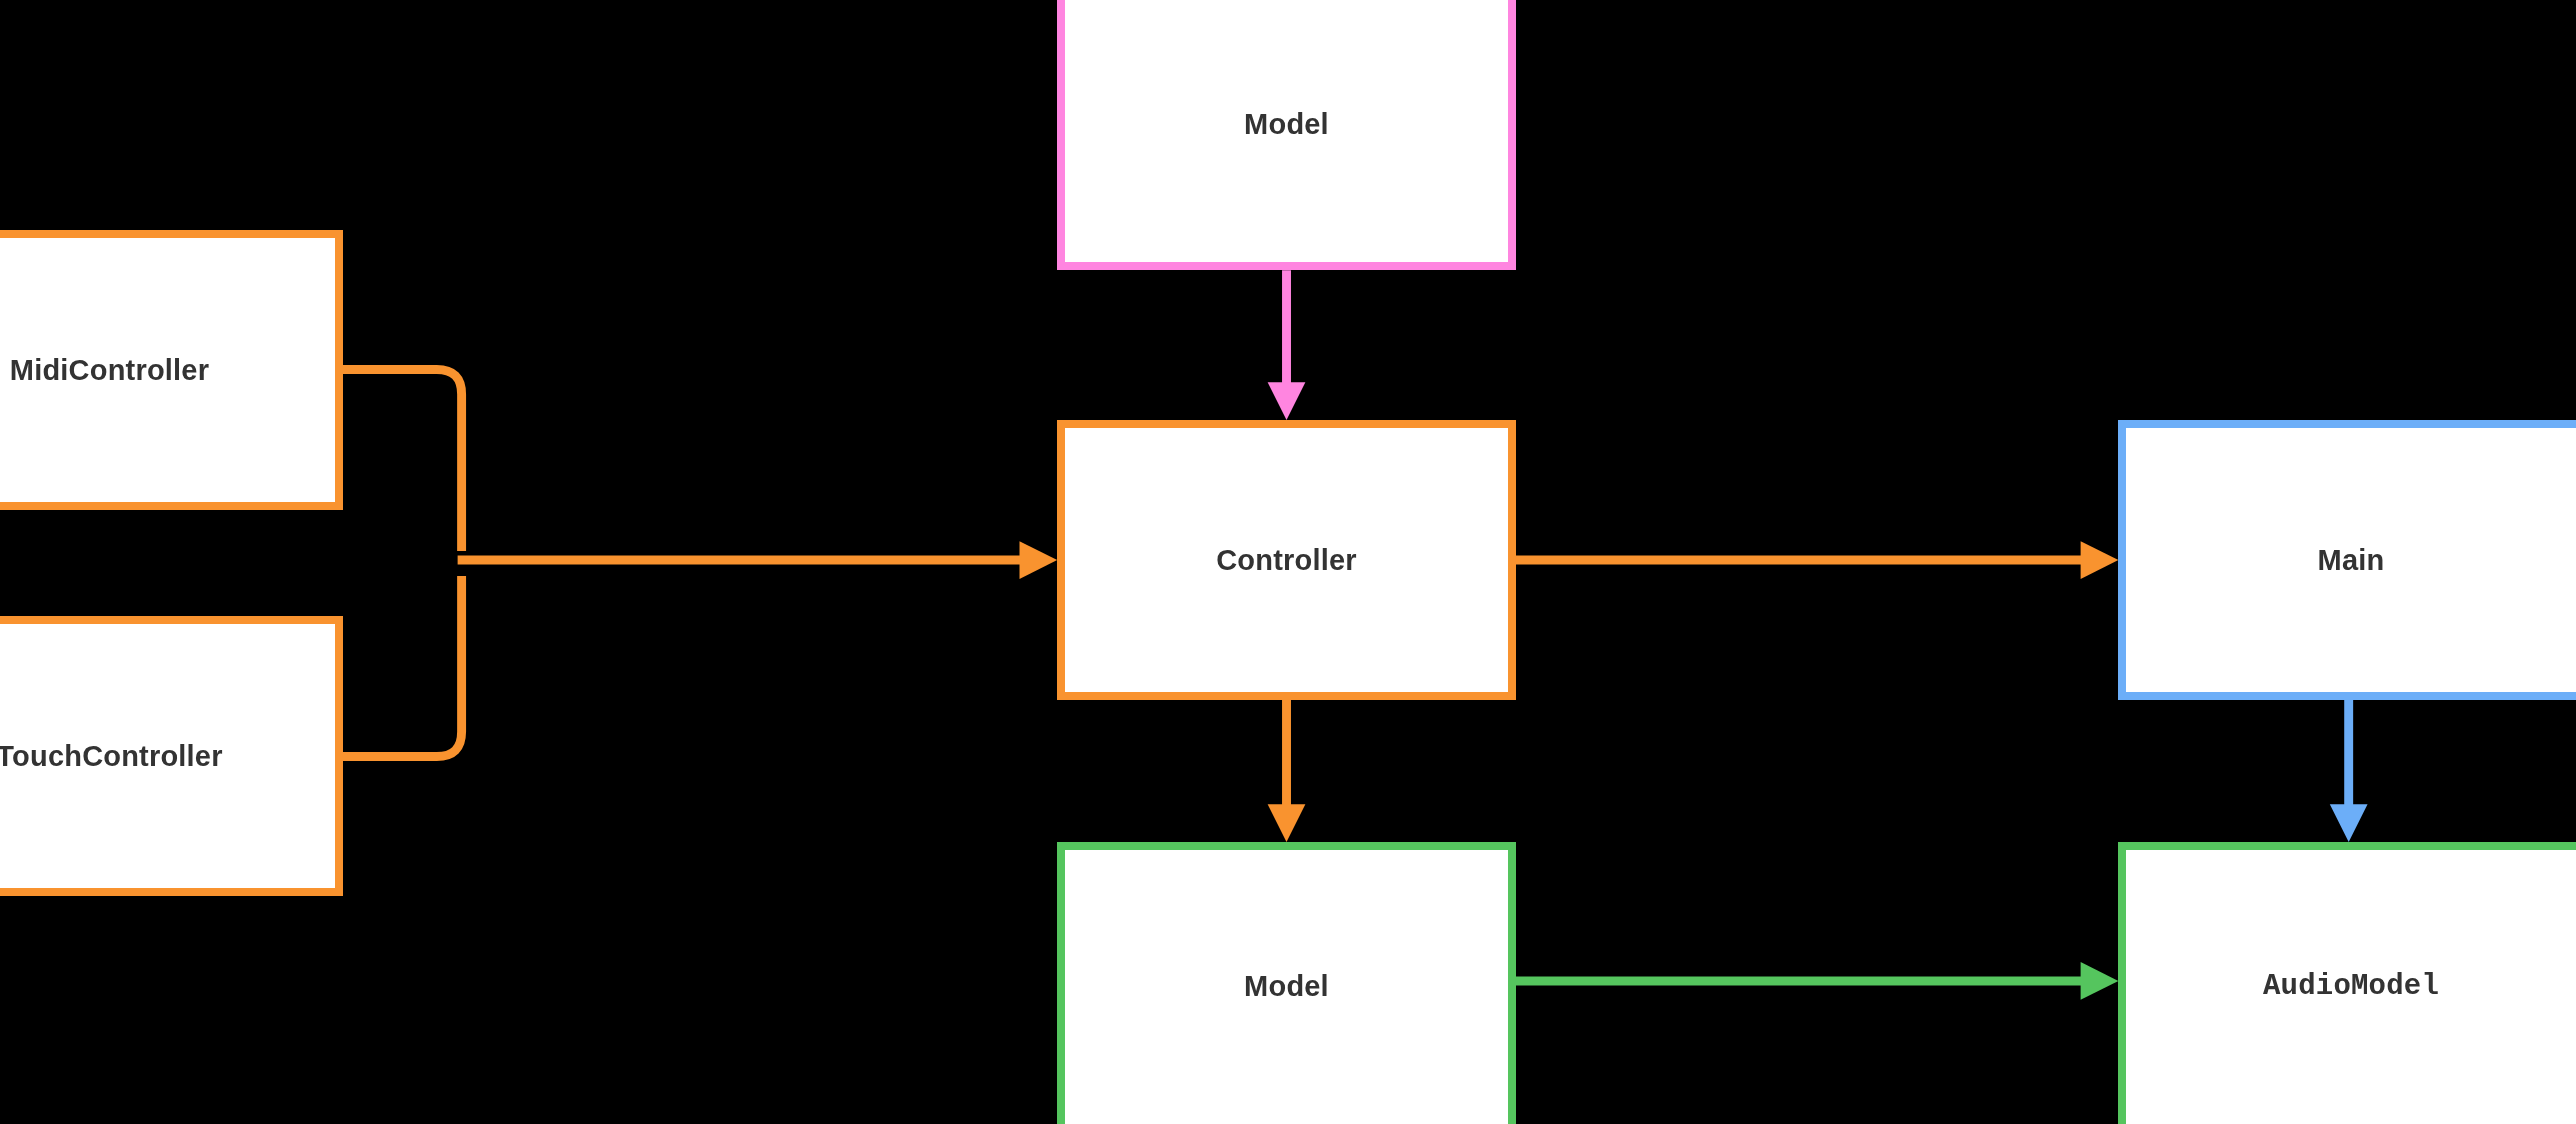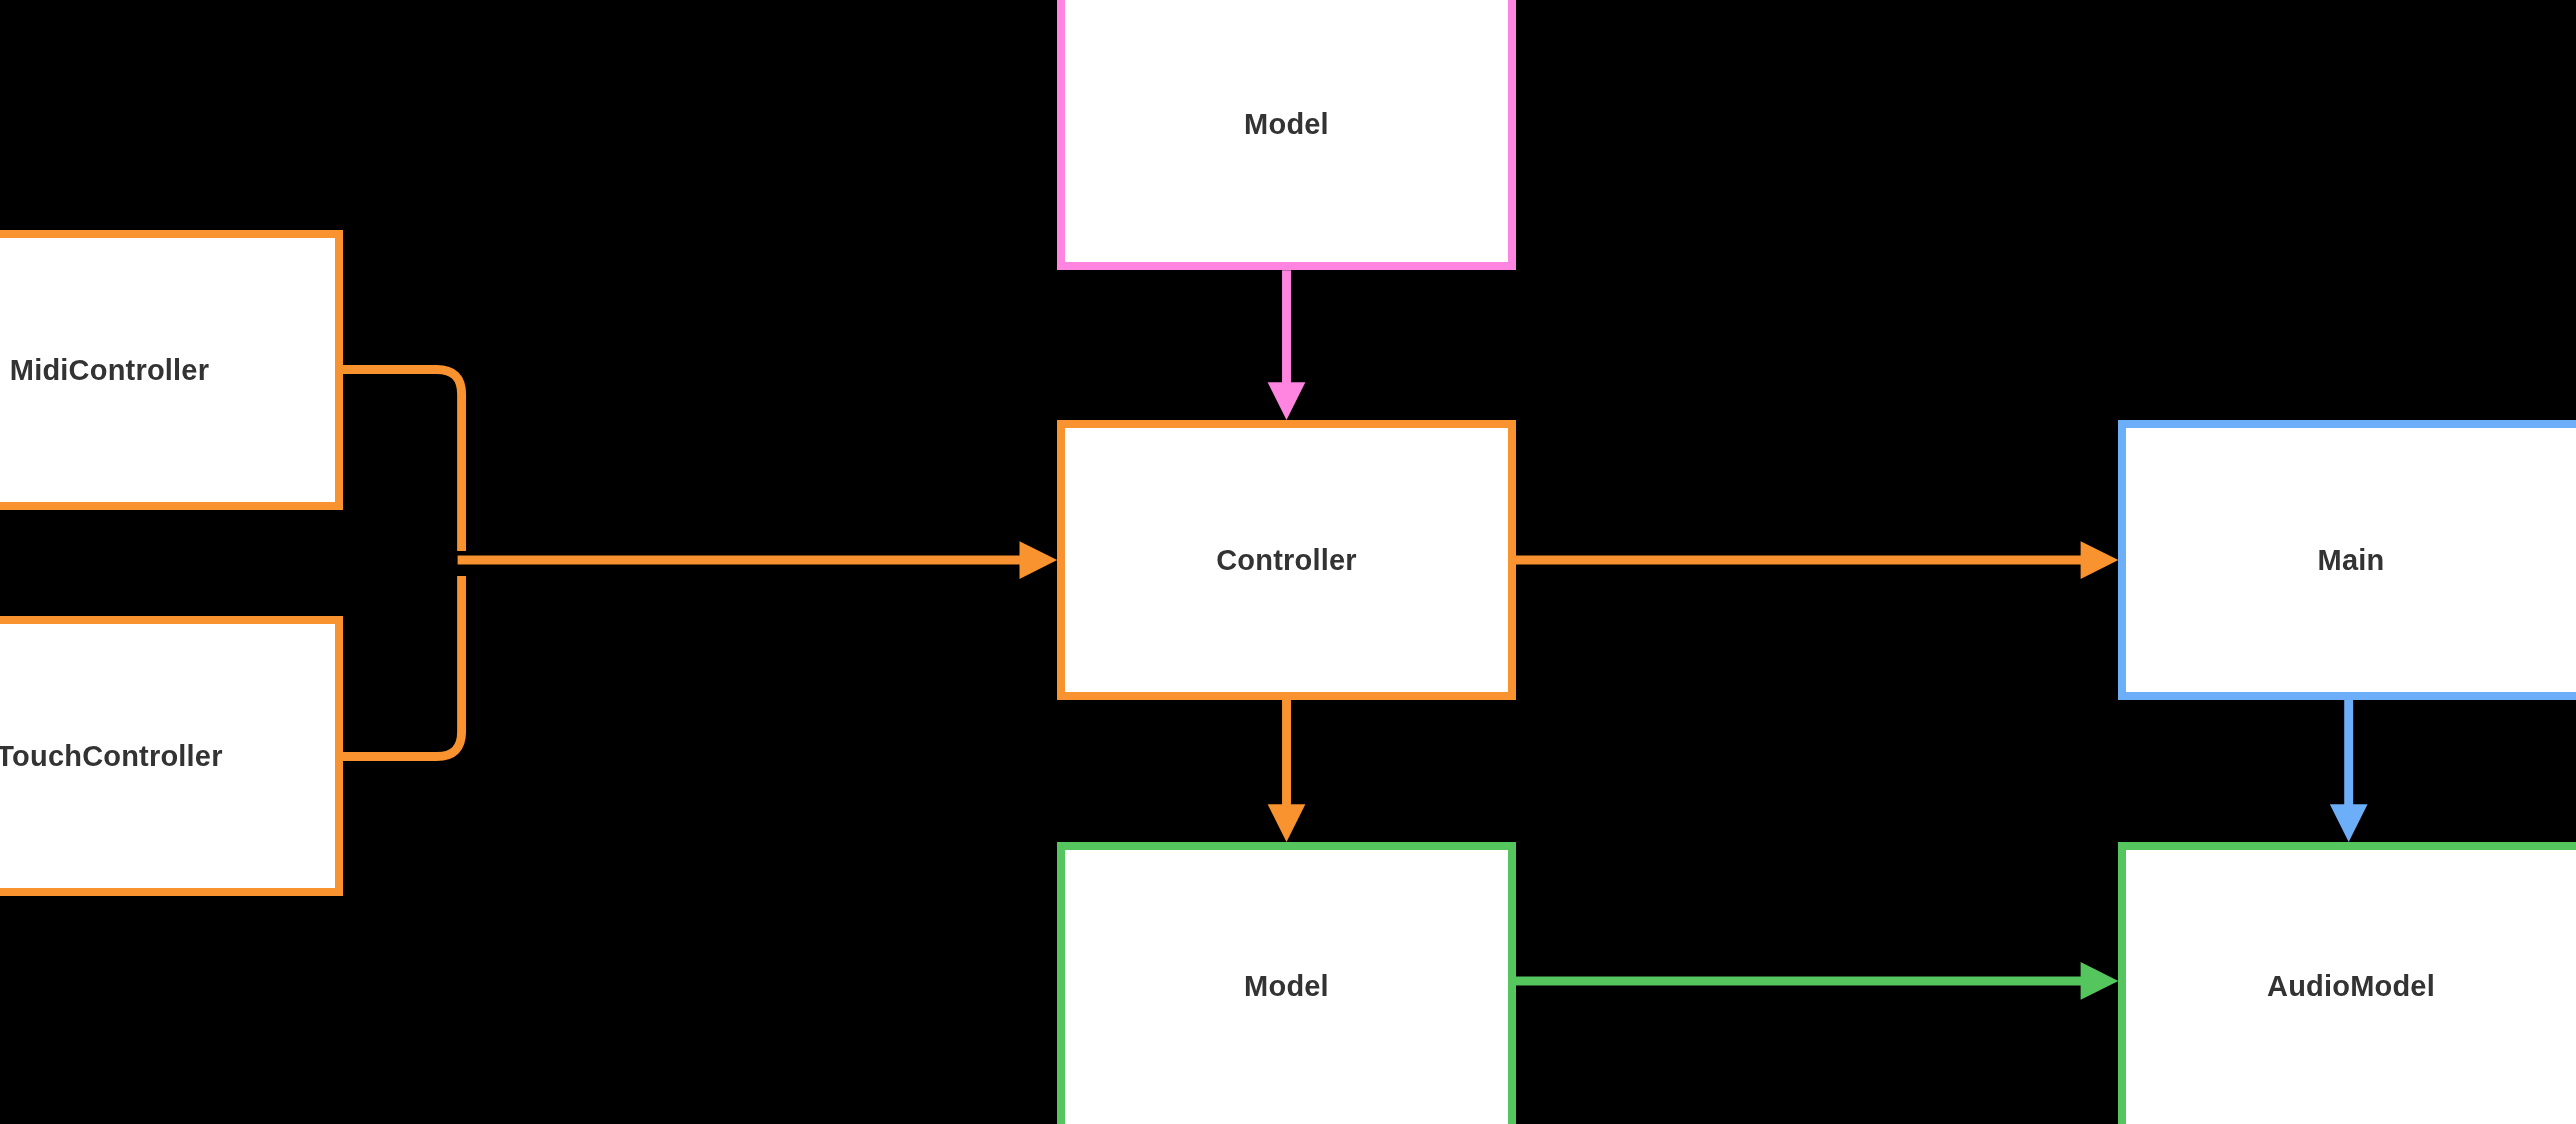--- a/index.html
+++ b/index.html
@@ -115,17 +115,17 @@
 
   <div class="node clip-bottom" style="left:1057px; top:842px; width:459px; height:298px; border-color:#55C55E;">
     <span class="node-label" style="position:relative; top:-9px;">Model</span>
   </div>
 
   <div class="node clip-right" style="left:2118px; top:420px; width:476px; height:280px; border-color:#6CAEF8;">
     <span class="node-label" style="position:relative; left:-9px;">Main</span>
   </div>
 
   <div class="node clip-right clip-bottom" style="left:2118px; top:842px; width:476px; height:298px; border-color:#55C55E;">
-    <span class="node-label" style="position:relative; left:-9px; top:-9px;">AudioModel</span>
+    <span class="node-label" style="position:relative; left:-9px; top:-9px;font-family:Liberation Mono, monospace;">AudioModel</span>
   </div>
 
 </div>
 
 
 </body></html>

